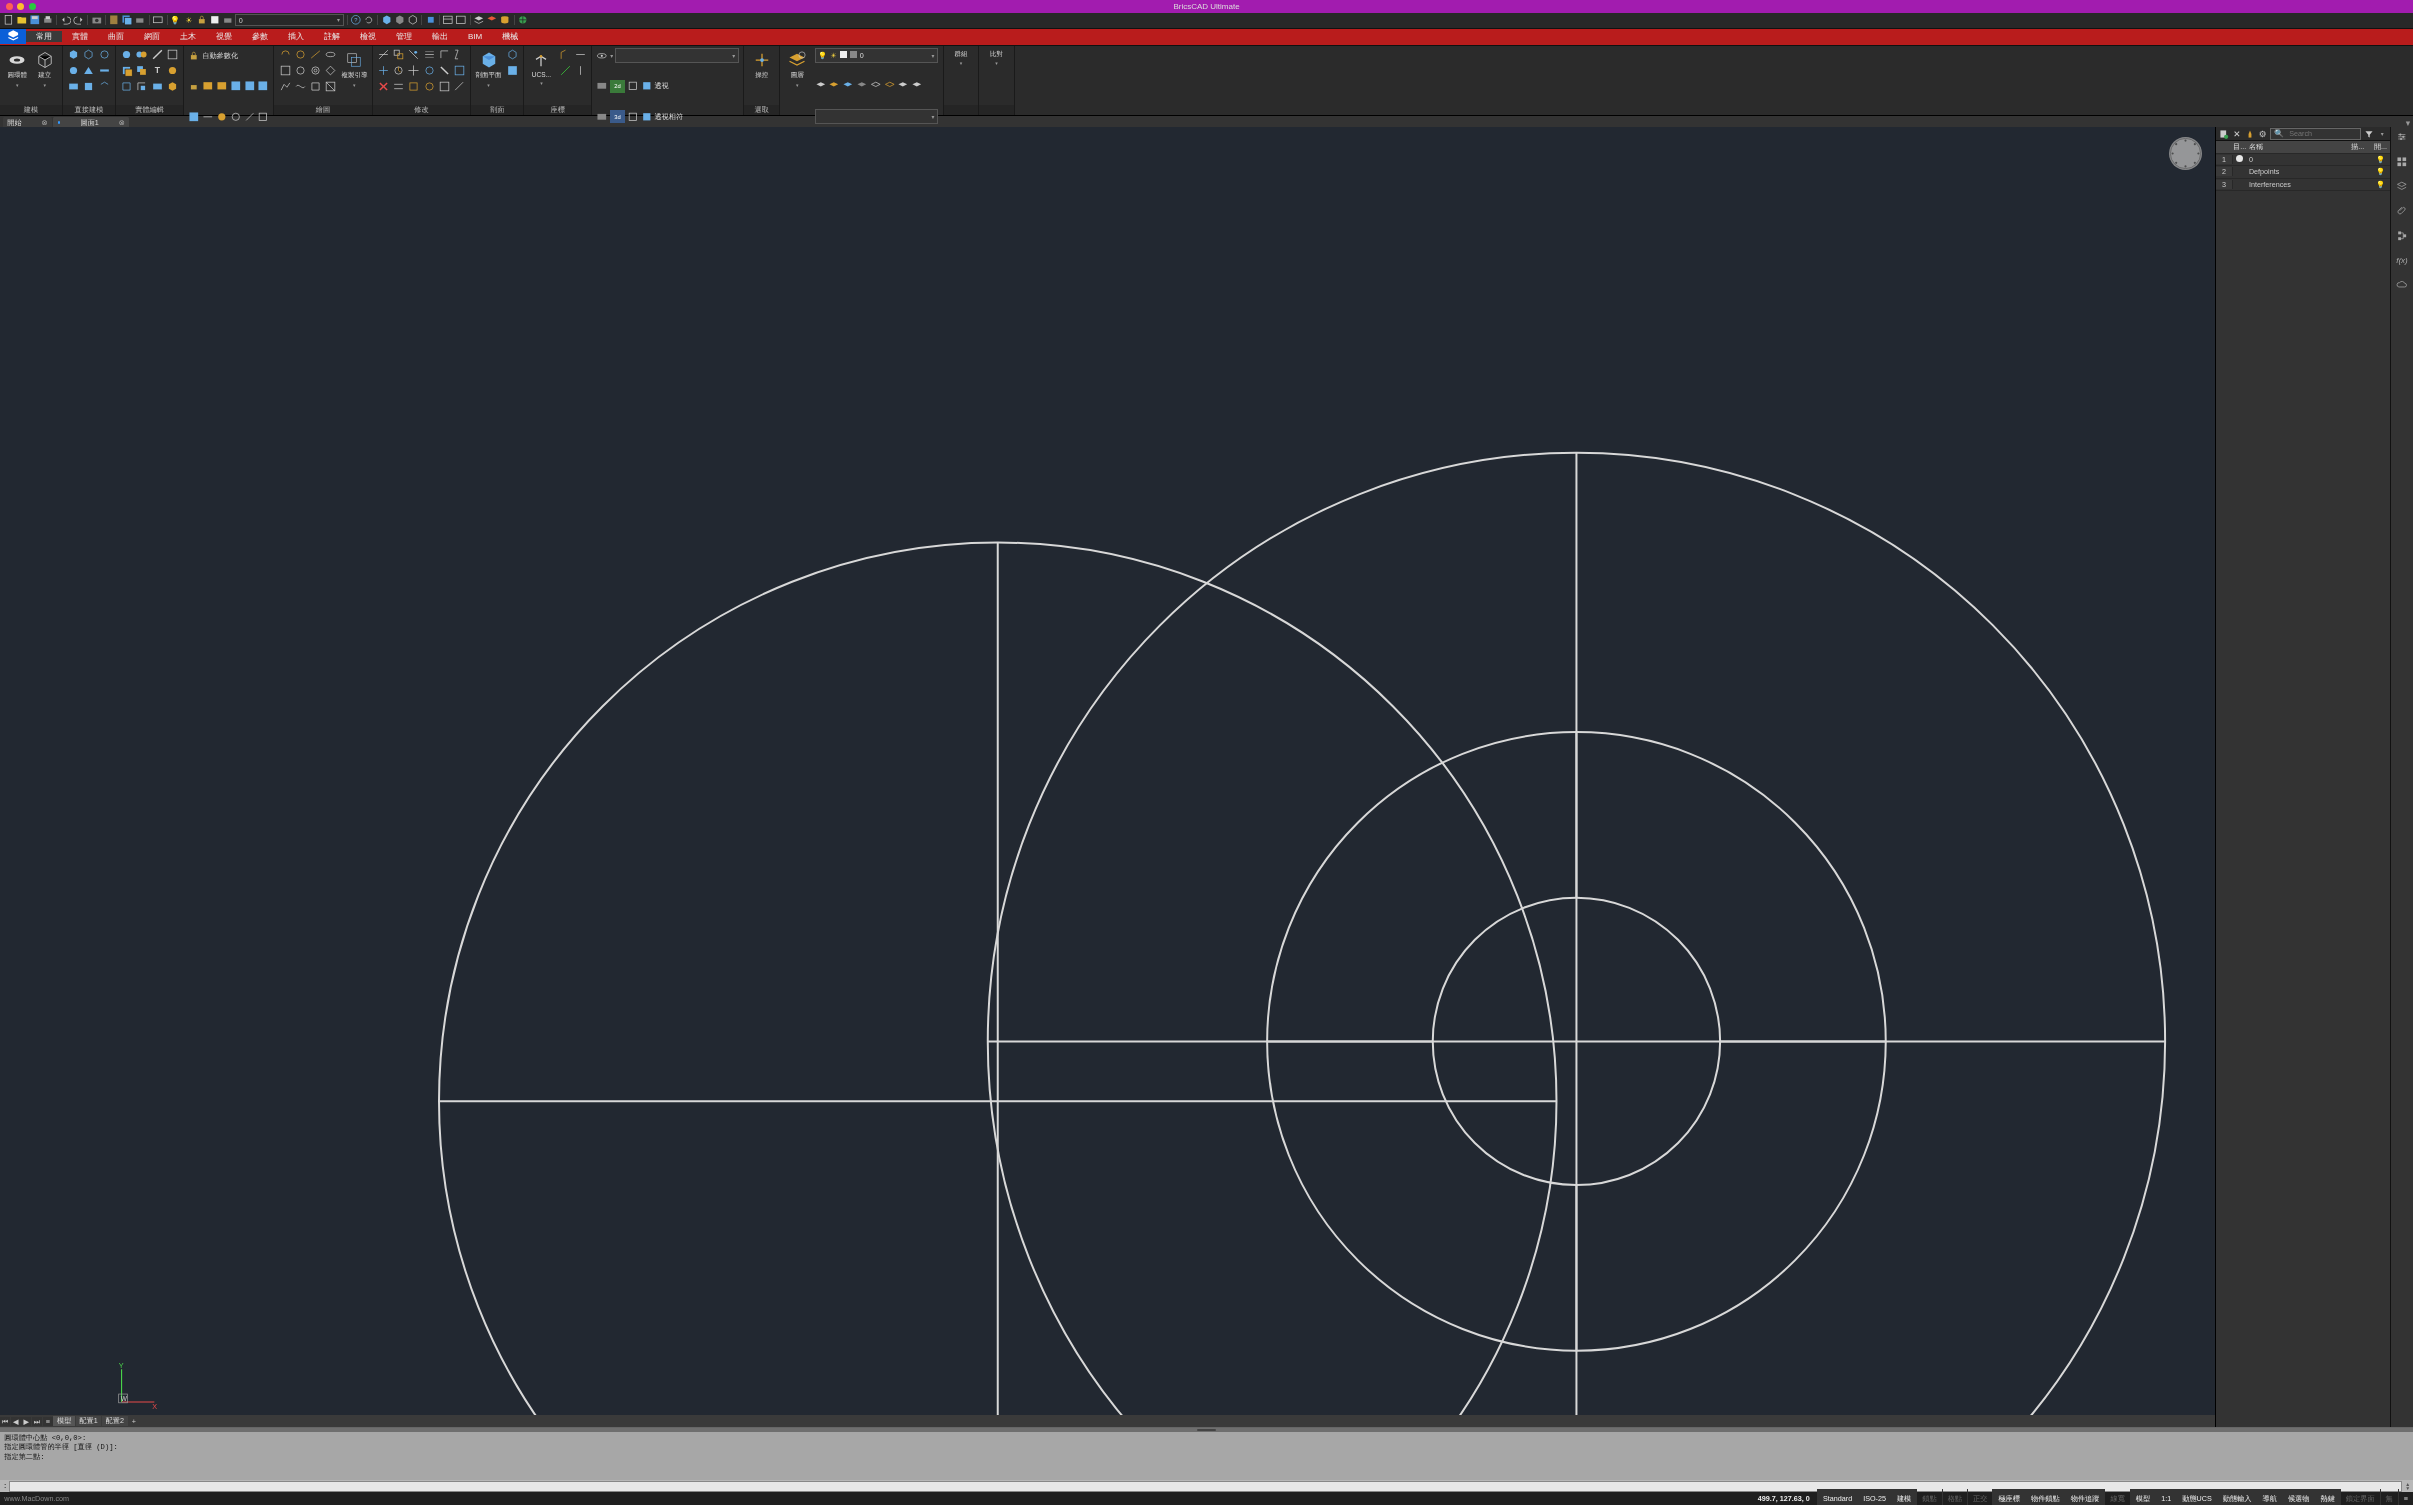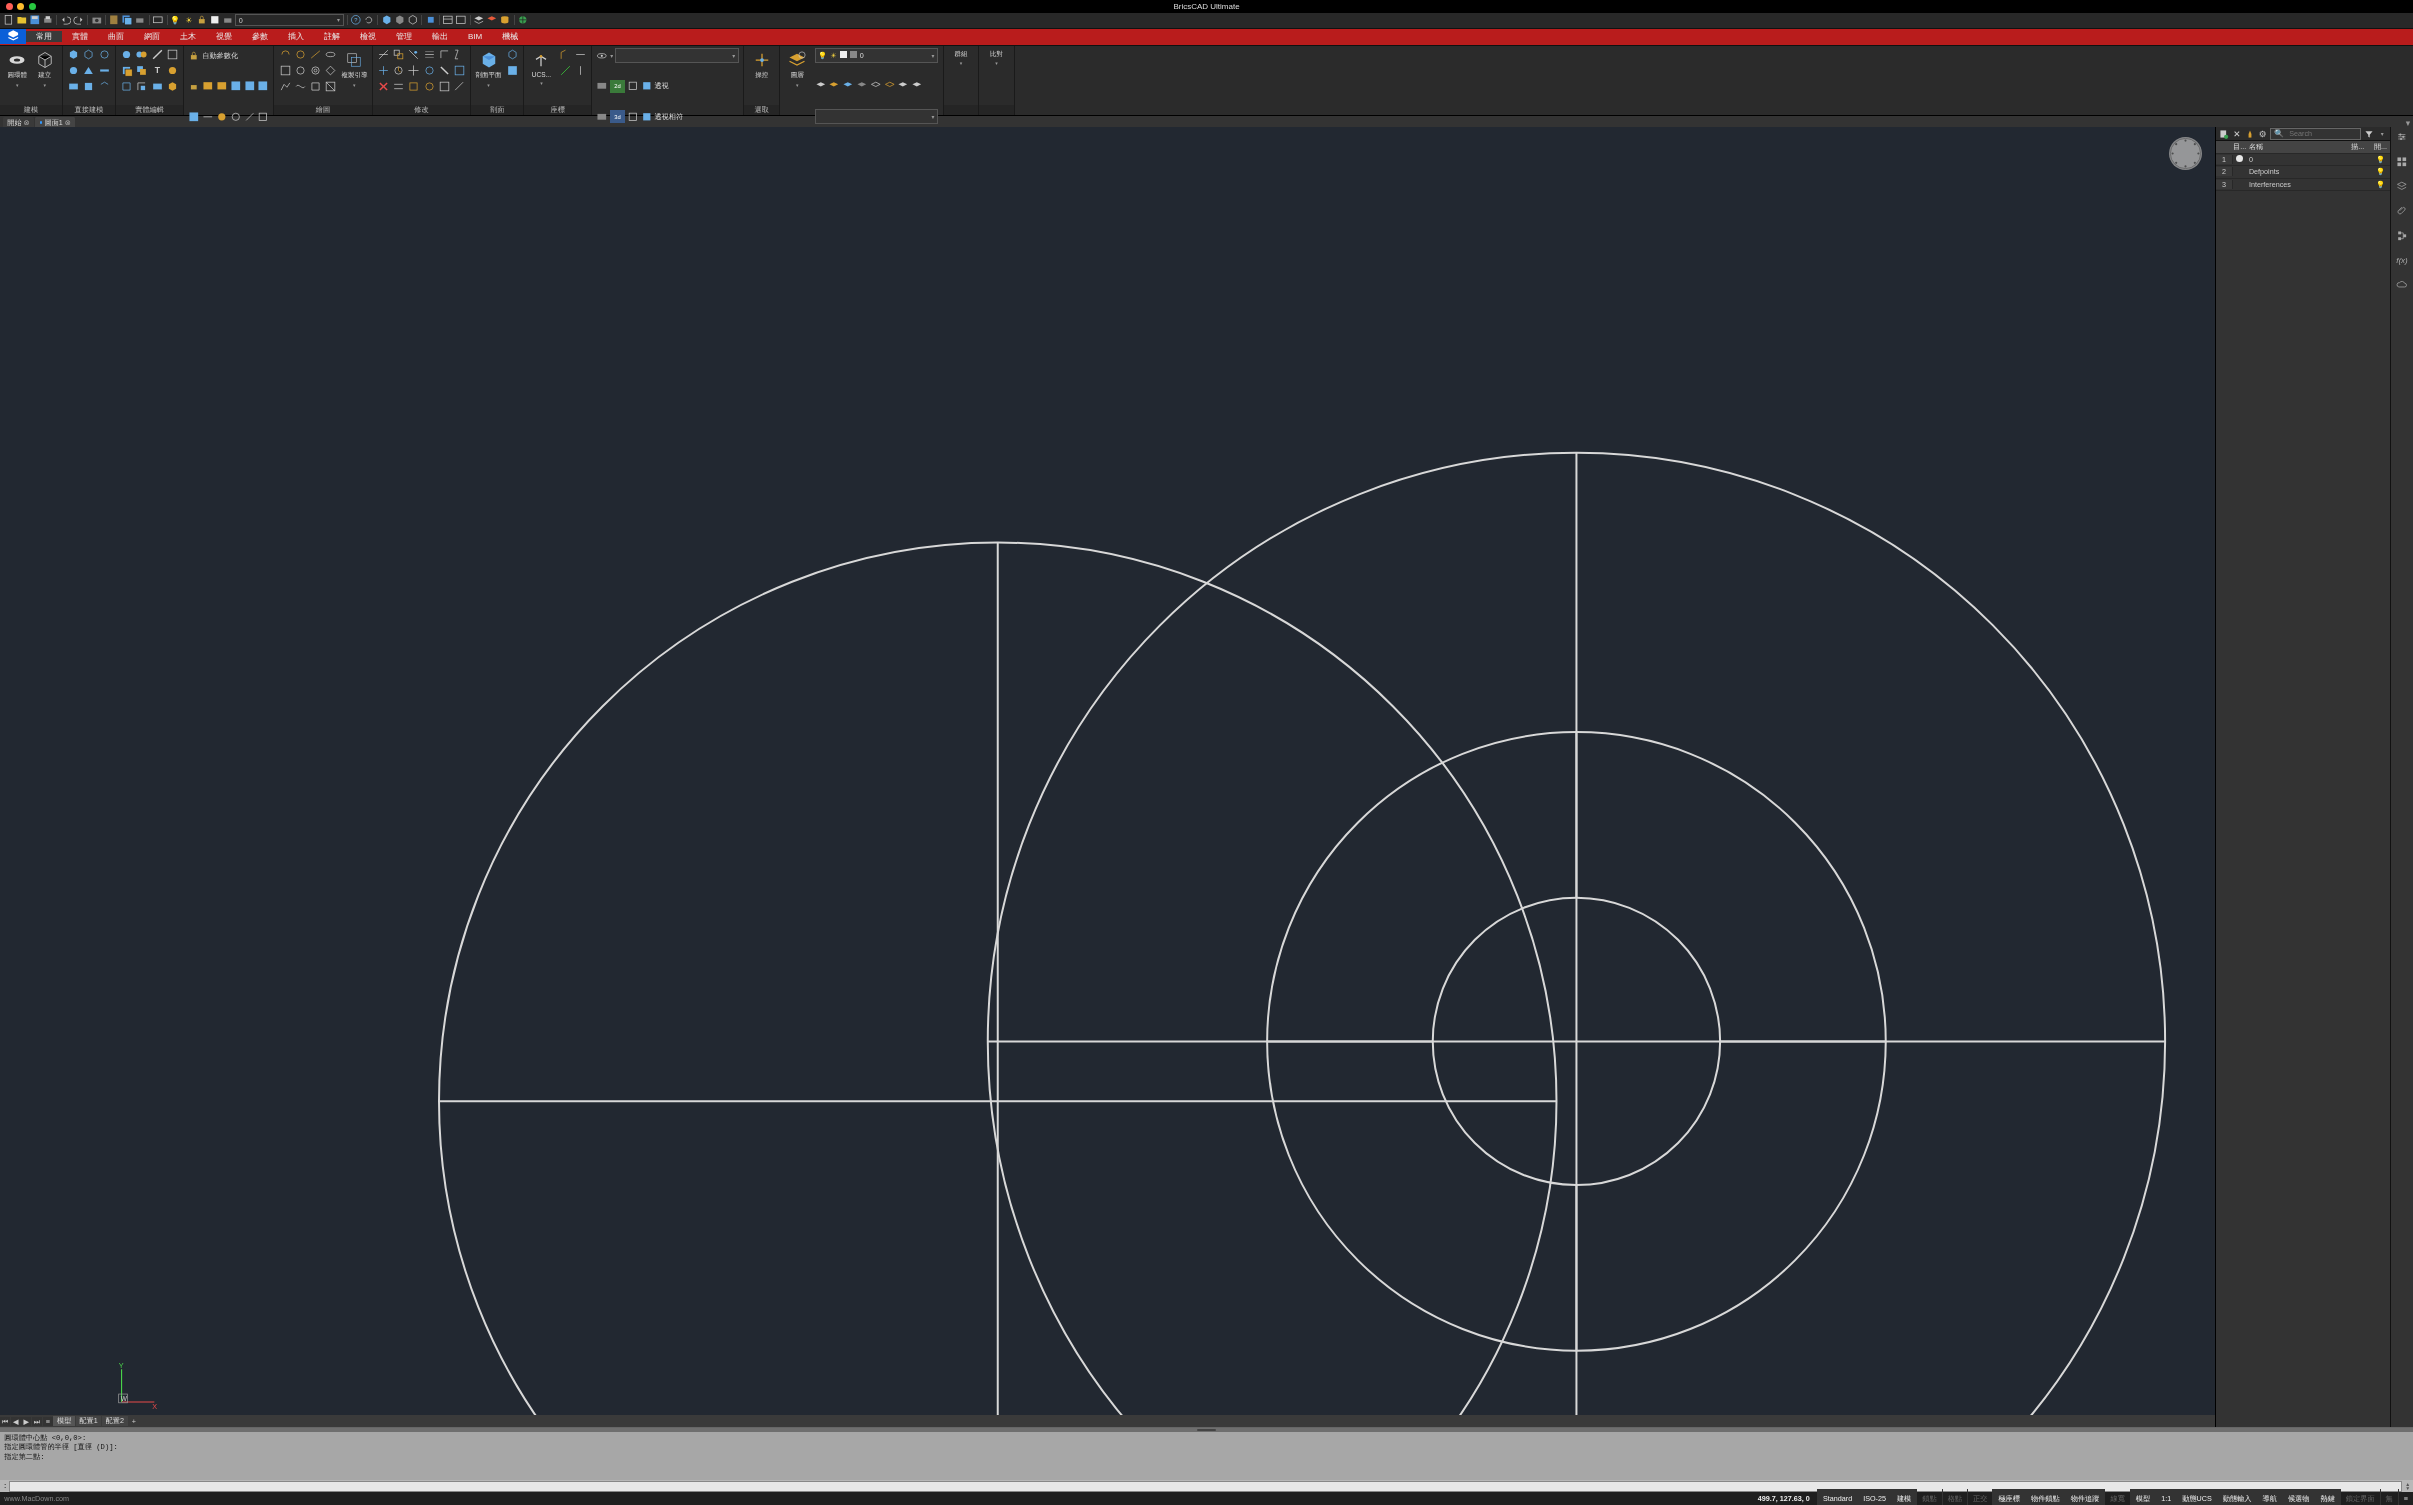--- a/index.html
+++ b/index.html
@@ -1,16 +1,16 @@
 <!DOCTYPE html>
 <html><head>
 <meta charset="utf-8">
 <style>
 html,body{margin:0;padding:0;width:100%;height:100%;background:#1a1a1a;font-family:Arial,"Microsoft YaHei","PingFang SC",sans-serif;font-size:8px;color:#ccc;overflow:hidden}
-.titlebar{height:13px;background:#000000;display:flex;align-items:center;position:relative}
+.titlebar{height:13px;background:#a21caf;display:flex;align-items:center;position:relative}
 .traffic{display:flex;gap:4.3px;padding-left:5.8px}
 .traffic span{width:7.2px;height:7.2px;border-radius:50%;display:inline-block}
 .tr-red{background:#ff5f57}.tr-yel{background:#febc2e}.tr-grn{background:#28c840}
 .title-text{position:absolute;left:50%;transform:translateX(-50%);font-size:8px;color:#ddd}
 .qat{height:14.5px;background:#282828;display:flex;align-items:center;padding:0 2.9px;gap:1.4px;border-bottom:0.7px solid #111}
 .qat .ic{width:11.6px;height:11.6px;display:flex;align-items:center;justify-content:center;color:#c8c8c8;font-size:8px}
 .qat .sep{width:0.7px;height:10px;background:#444;margin:0 1.4px}
 .qat .dd{display:flex;align-items:center;border:0.7px solid #555;height:10px;padding:0 2.9px;font-size:7.2px;color:#ccc}
 .qat .dd.wide{min-width:101px;justify-content:space-between}
 .menubar{height:16px;background:#b91c1c;display:flex;align-items:center;border-bottom:0.7px solid #111}
@@ -30,21 +30,21 @@
 .toolgrid .ic{width:13px;height:13px}
 .toolrow{display:flex;flex-direction:column;gap:16px}
 .toolrow .row-item{display:flex;align-items:center;gap:2.2px;height:14.5px;font-size:7.2px;color:#ddd}
 .toolrow .row-item .ic{width:11.6px;height:11.6px}
 .ic{display:inline-flex;align-items:center;justify-content:center;font-size:8.7px}
 .ic svg{width:100%;height:100%}
 .layer-combo{height:13px;border:0.7px solid #555;background:#333;min-width:116px;display:flex;align-items:center;padding:0 2.9px;gap:2.9px;font-size:7.2px}
 .layer-combo .arrow{margin-left:auto;font-size:5.8px;color:#999}
 
 .doctabs{height:14.5px;background:#333;display:flex;align-items:center;gap:1.4px;padding:0 2.9px;border-bottom:0.7px solid #000}
-.doctab{height:11.6px;display:flex;align-items:center;gap:2px;padding:0 4.3px;font-size:7.2px;color:#ddd;background:#3a3a3a;border-radius:1.4px}
+.doctab{height:11.6px;display:flex;align-items:center;gap:20px;padding:0 4.3px;font-size:7.2px;color:#ddd;background:#3a3a3a;border-radius:1.4px}
 .doctab.active{background:#444}
 .doctab .close{color:#aaa;font-size:7.2px}
 .doctab .dot{width:2.9px;height:2.9px;border-radius:50%;background:#39f}
 
 .main{position:absolute;top:127px;left:0;right:0;bottom:78px;display:flex}
 .viewport{flex:1;background:#222831;position:relative;border-right:0.7px solid #000;overflow:hidden}
 .viewport svg.drawing{width:100%;height:100%}
 .axis-gizmo{position:absolute;left:107px;bottom:11.6px;font-size:7.2px}
 .viewcube{position:absolute;right:13px;top:10px;width:33px;height:33px;border-radius:50%;background:#999;opacity:.85}
 .panel{width:174px;background:#333;display:flex;flex-direction:column;border-right:0.7px solid #111}

